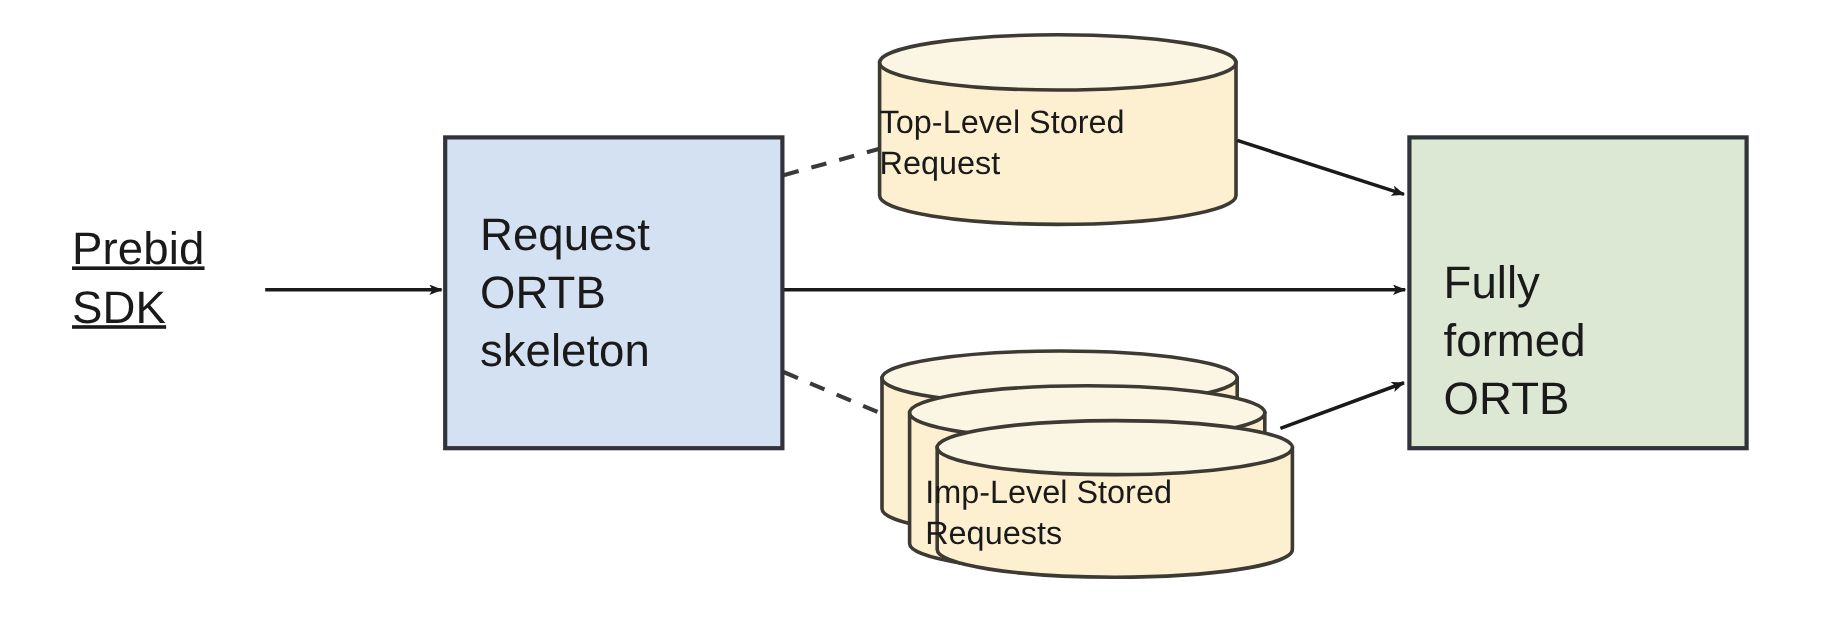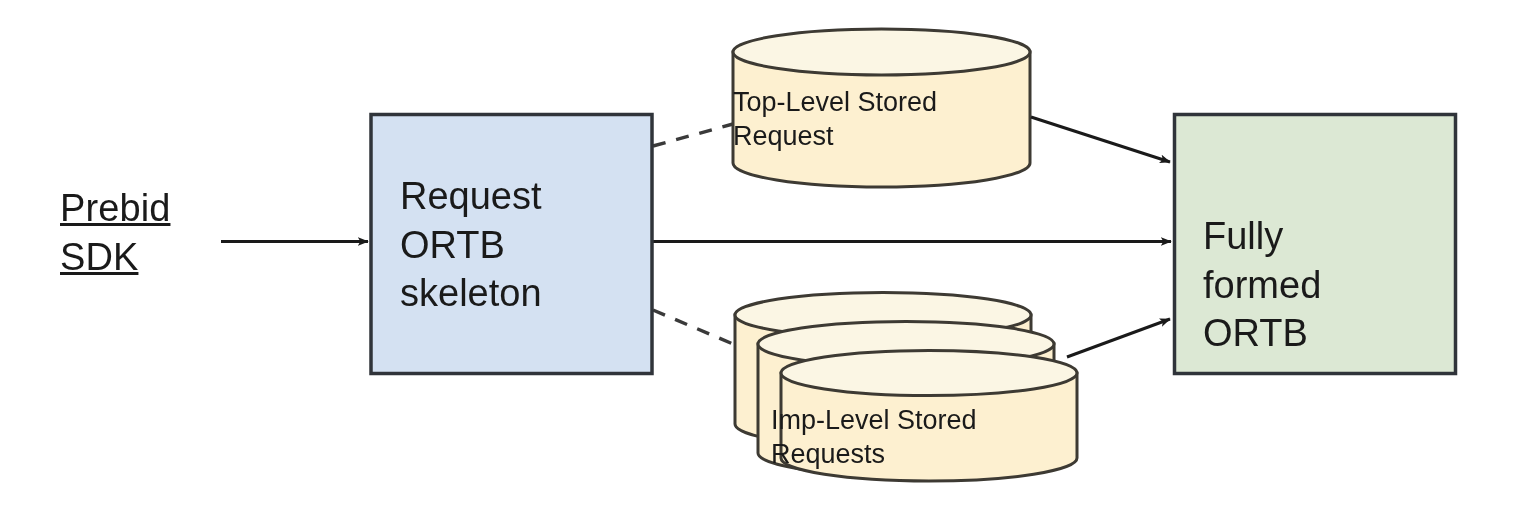--- a/index.html
+++ b/index.html
@@ -58,21 +58,21 @@
     white-space: pre-line;
     pointer-events: none;
   }
   .label-top-cyl {
     left: 733px;
     top: 86px;
     width: 297px;
   }
   .label-bottom-cyl {
     left: 771px;
-    top: 404px;
+    top: 394px;
     width: 307px;
   }
 </style>
 </head>
 <body>
 
 <div id="canvas">
 
   <svg class="svg-layer" viewBox="0 0 1532 514">
     <defs>

